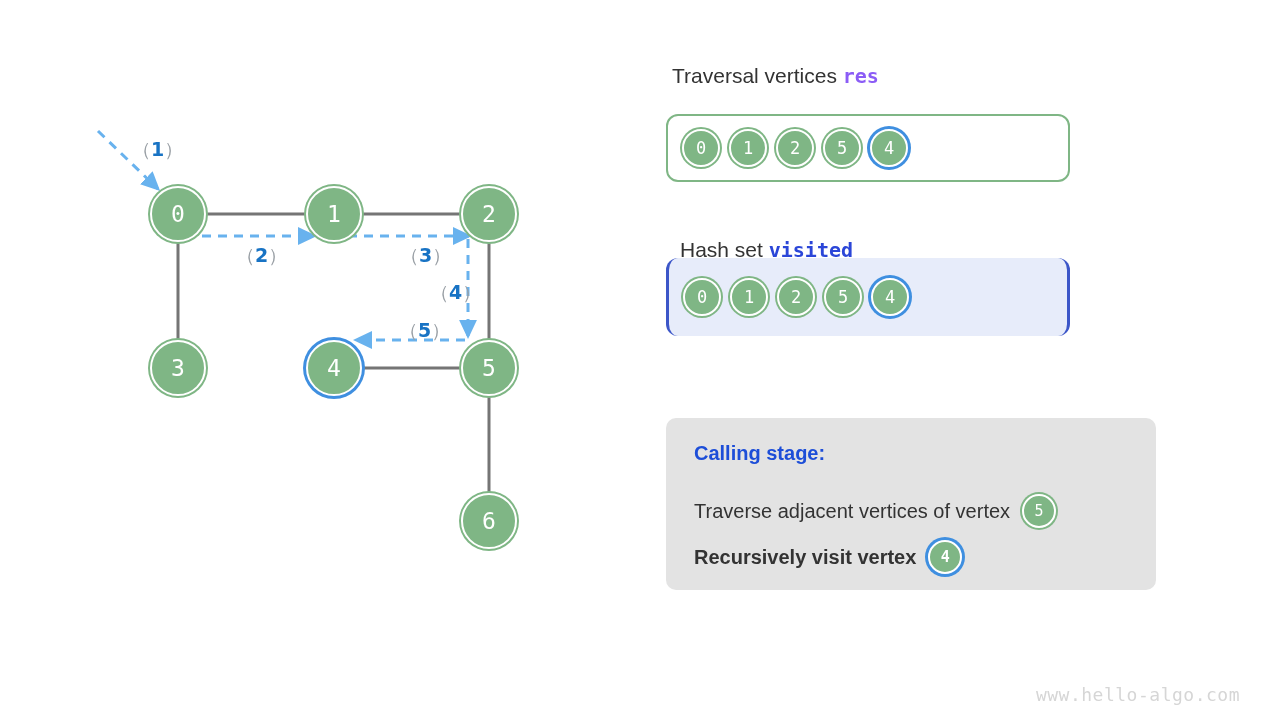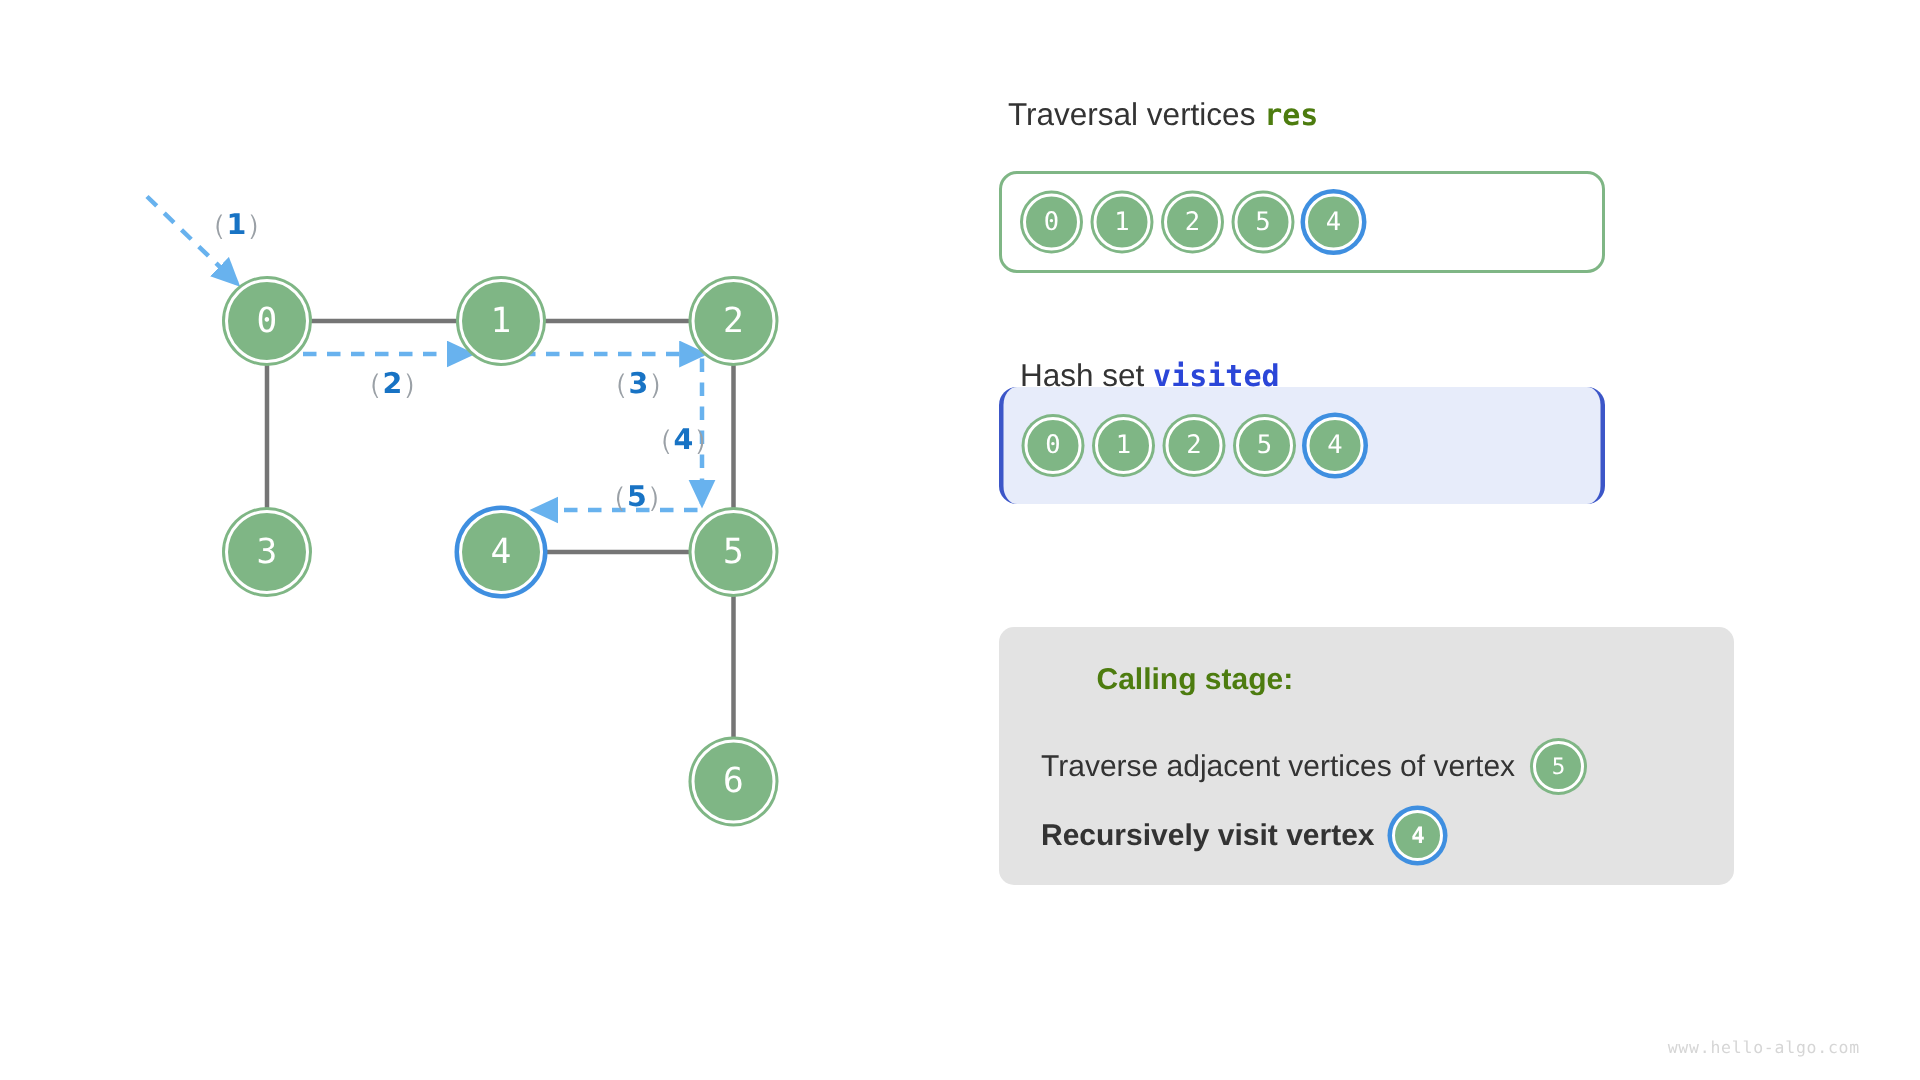--- a/index.html
+++ b/index.html
@@ -93,21 +93,21 @@
     position: absolute;
     font-size: 21px;
     color: #333333;
     white-space: nowrap;
   }
   .section-title .code {
     font-family: "DejaVu Sans Mono", "Liberation Mono", monospace;
     font-weight: bold;
     font-size: 20px;
   }
-  .code.green { color: #4d7c0f; }
+  .code.green { color: #8b5cf6; }
   .code.blue  { color: #2b46d8; }
 
   
   #res-box {
     position: absolute;
     left: 0;
     top: 114px;
     width: 404px;
     height: 68px;
     border: 2px solid #7fb685;
@@ -154,22 +154,21 @@
     background: #e3e3e3;
     border-radius: 10px;
     box-sizing: border-box;
   }
   #calling-stage .cs-title {
     position: absolute;
     left: 28px;
     top: 24px;
     font-size: 20px;
     font-weight: bold;
-    color: #4d7c0f;
-    margin-left: 37px;
+    color: #1d4ed8;
   }
   .cs-line {
     position: absolute;
     left: 28px;
     display: flex;
     align-items: center;
     font-size: 20px;
     color: #333333;
     white-space: nowrap;
   }
@@ -203,21 +202,21 @@
     letter-spacing: 1px;
     box-sizing: border-box;
   }
 
   
   #footer-url {
     position: absolute;
     right: 40px;
     bottom: 15px;
     font-family: "DejaVu Sans Mono", "Liberation Mono", monospace;
-    font-size: 11px;
+    font-size: 18px;
     color: #d6d6d6;
     letter-spacing: 0.5px;
   }
 </style>
 </head>
 <body>
 
 <div class="stage">
 
   <div id="graph-panel">

